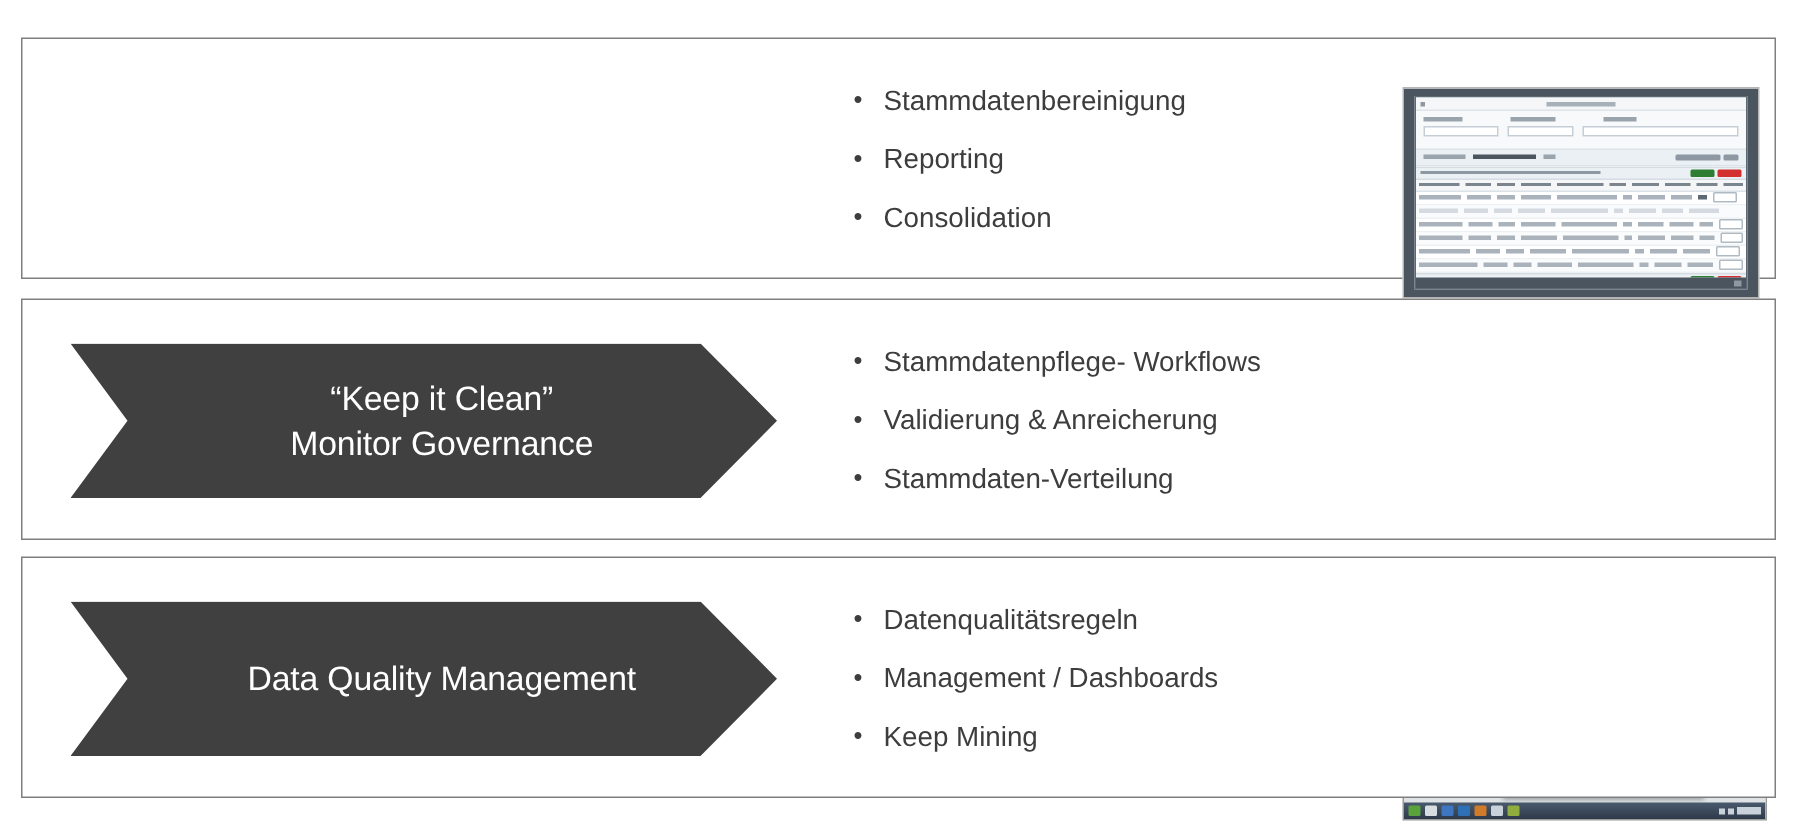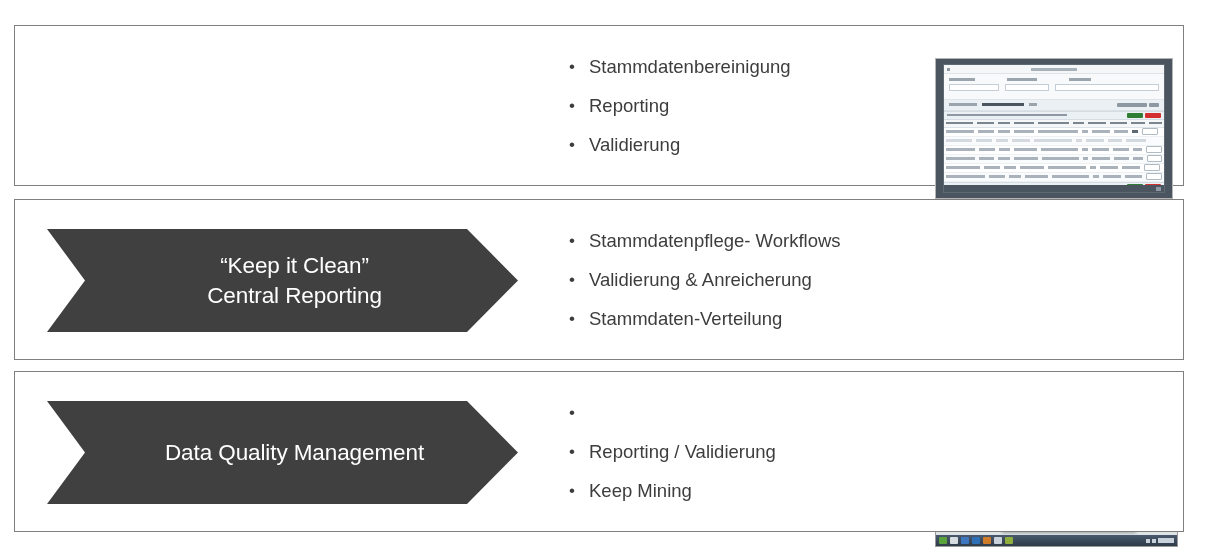--- a/index.html
+++ b/index.html
@@ -266,21 +266,21 @@
       <div class="bullet">
         <span class="bullet-dot">•</span>
         <span class="bullet-text">Stammdatenbereinigung</span>
       </div>
       <div class="bullet">
         <span class="bullet-dot">•</span>
         <span class="bullet-text">Reporting</span>
       </div>
       <div class="bullet">
         <span class="bullet-dot">•</span>
-        <span class="bullet-text">Validierung</span>
+        <span class="bullet-text">Consolidation</span>
       </div>
     </div>
 
     <div class="thumb thumb-1">
       <div class="f1">
         <div class="f1-inner">
 
           <div class="f1-topbar"></div>
 
           <div class="f1-filter">
@@ -412,21 +412,21 @@
           </div>
         </div>
       </div>
     </div>
   </div>
 
   <div class="row row-2">
 
     <div class="chevron">
       <div class="chev-line l1">“Keep it Clean”</div>
-      <div class="chev-line l2">Central Reporting</div>
+      <div class="chev-line l2">Monitor Governance</div>
     </div>
 
     <div class="bullets">
       <div class="bullet">
         <span class="bullet-dot">•</span>
         <span class="bullet-text">Stammdatenpflege- Workflows</span>
       </div>
       <div class="bullet">
         <span class="bullet-dot">•</span>
         <span class="bullet-text">Validierung &amp; Anreicherung</span>
@@ -589,24 +589,25 @@
 
   <div class="row row-3">
 
     <div class="chevron">
       <div class="chev-line l2">Data Quality Management</div>
     </div>
 
     <div class="bullets">
       <div class="bullet">
         <span class="bullet-dot">•</span>
-      </div>
-      <div class="bullet">
-        <span class="bullet-dot">•</span>
-        <span class="bullet-text">Reporting / Validierung</span>
+        <span class="bullet-text">Datenqualitätsregeln</span>
+      </div>
+      <div class="bullet">
+        <span class="bullet-dot">•</span>
+        <span class="bullet-text">Management / Dashboards</span>
       </div>
       <div class="bullet">
         <span class="bullet-dot">•</span>
         <span class="bullet-text">Keep Mining</span>
       </div>
     </div>
 
   </div>
 
 </div>

